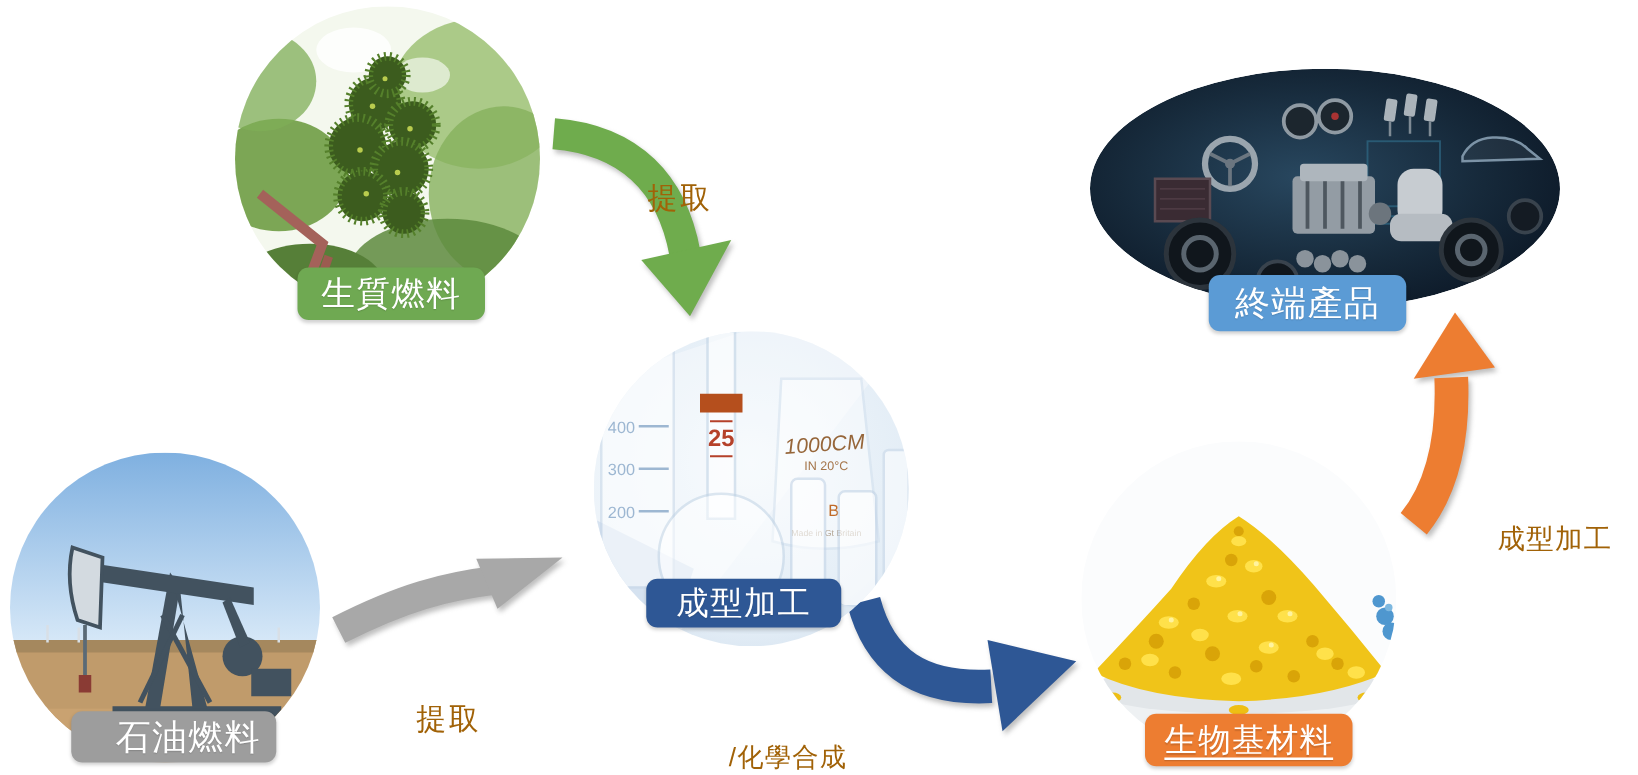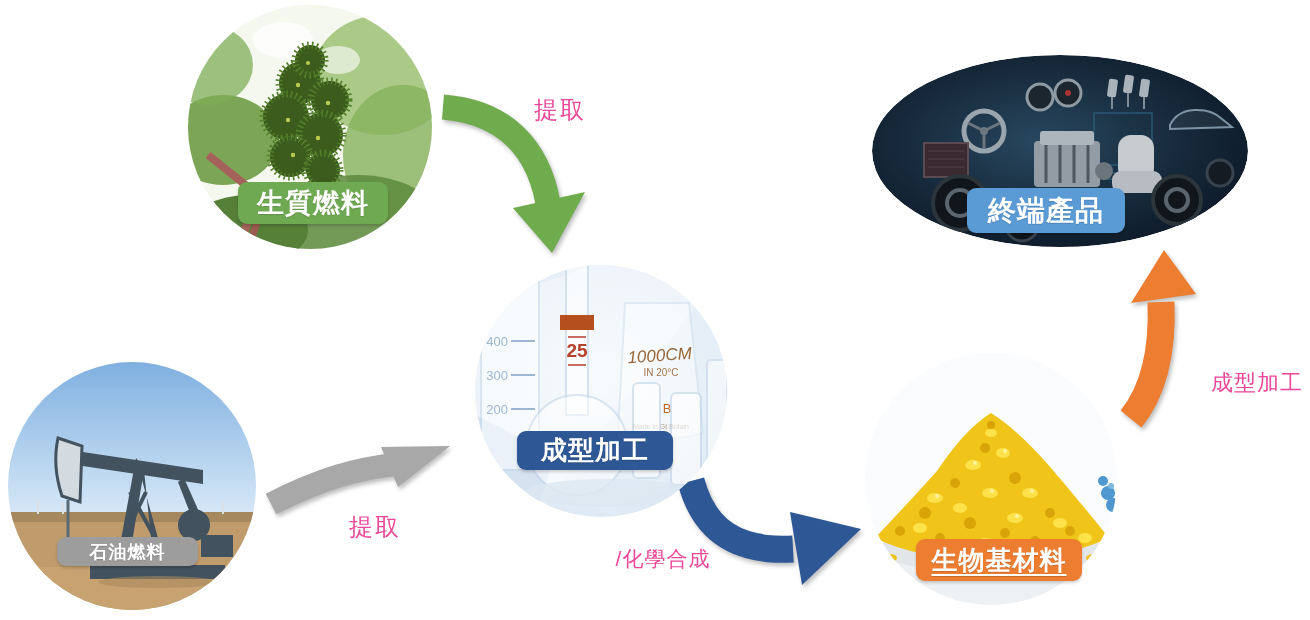--- a/index.html
+++ b/index.html
@@ -11,32 +11,32 @@
   .node svg{display:block;width:100%;height:100%;}
   .oval{position:absolute;overflow:hidden;}
   .oval svg{display:block;width:100%;height:100%;}
 
   
   .arrows{position:absolute;left:0;top:0;width:1310px;height:620px;pointer-events:none;}
   .arrow-shadow{filter:drop-shadow(2px 3px 2px rgba(110,110,110,.45));}
 
   
   .pill{position:absolute;display:flex;align-items:center;justify-content:center;
-        color:#ffffff;font-weight:bold;border-radius:9px;
+        color:#ffffff;font-weight:normal;border-radius:9px;
         text-shadow:0 1px 1px rgba(0,0,0,.15);
-        box-shadow:0 2px 3px rgba(0,0,0,.18);letter-spacing:1px;}
+        box-shadow:0 2px 3px rgba(0,0,0,.18);letter-spacing:1px;margin-top:32px;}
   .pill-biofuel   {left:238px;top:182px;width:150px;height:42px;font-size:27px;background:#6FA952;}
-  .pill-petroleum {left:57px; top:537px;width:141px;height:29px;font-size:18px;background:#9D9D9D;}
+  .pill-petroleum {left:57px; top:537px;width:141px;height:41px;font-size:28px;background:#9D9D9D;padding-left:23px;}
   .pill-monomer   {left:517px;top:431px;width:156px;height:39px;font-size:26px;background:#2E5795;}
   .pill-biobased  {left:916px;top:539px;width:166px;height:42px;font-size:26px;background:#ED7D31;}
   .pill-biobased span{text-decoration:underline;text-underline-offset:5px;}
   .pill-endproduct{left:967px;top:188px;width:158px;height:45px;font-size:28px;background:#5B9BD5;}
 
   
-  .acap{position:absolute;color:#ec4899;text-align:center;letter-spacing:2px;}
+  .acap{position:absolute;color:#a16207;text-align:left;letter-spacing:2px;margin-top:48px;}
   .acap-extract-green{left:518px;top:94px; width:84px; font-size:24px;}
   .acap-extract-gray {left:333px;top:511px;width:84px; font-size:24px;}
   .acap-synthesis    {left:583px;top:545px;width:160px;font-size:21px;line-height:28px;letter-spacing:1px;}
   .acap-molding      {left:1198px;top:368px;width:118px;font-size:22px;letter-spacing:1px;}
 </style>
 </head>
 <body>
 
 <div class="canvas">
 

